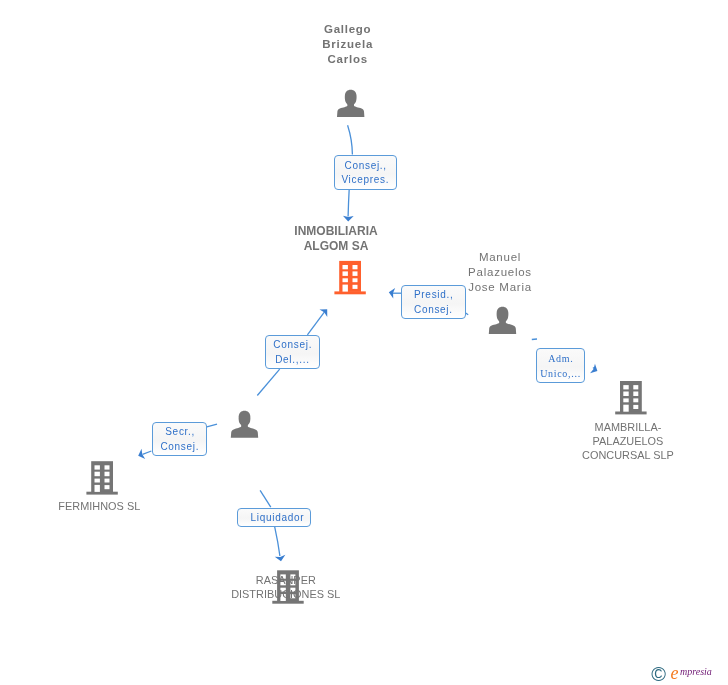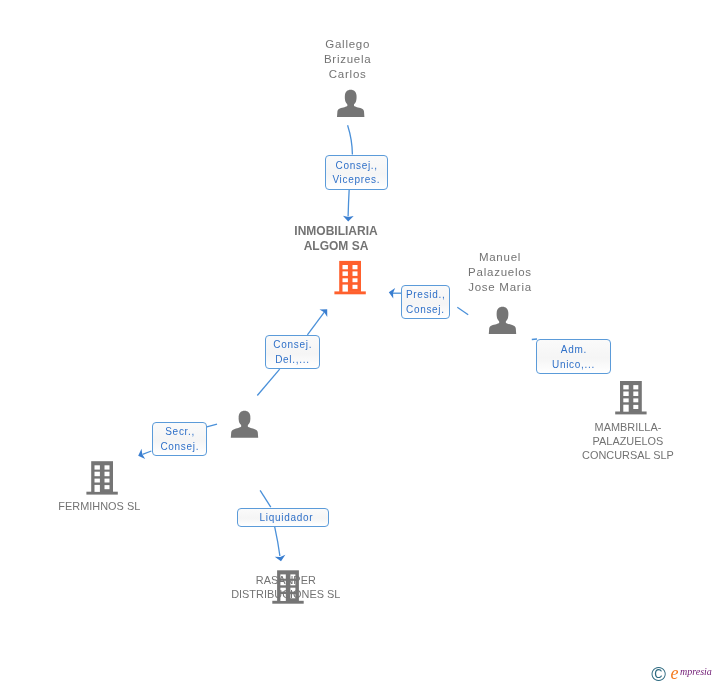--- a/index.html
+++ b/index.html
@@ -110,46 +110,46 @@
       <rect x="280.4" y="580.8" width="5.4" height="4.5"></rect>
           <rect x="290.4" y="580.8" width="5.0" height="4.5"></rect>
       <rect x="280.4" y="587.7" width="5.4" height="3.9"></rect>
           <rect x="290.4" y="587.7" width="5.0" height="3.9"></rect>
       <rect x="280.4" y="594.0" width="5.4" height="7.0"></rect>
           <rect x="290.4" y="594.2" width="5.0" height="4.1"></rect>
     </g>
   </g>
 </svg>
 
-<div class="nlabel" style="left:307.7px;top:37px;width:80px;">Gallego
+<div class="nlabel" style="left:307.7px;top:22px;width:80px;font-weight:bold;">Gallego
 Brizuela
 Carlos</div>
 <div class="nlabel bold" style="left:276px;top:224.3px;width:120px;">INMOBILIARIA
 ALGOM SA</div>
 <div class="nlabel" style="left:450px;top:249.5px;width:100px;">Manuel
 Palazuelos
 Jose Maria</div>
 <div class="nlabel caps" style="left:558px;top:419.7px;width:140px;">MAMBRILLA-
 PALAZUELOS
 CONCURSAL SLP</div>
 <div class="nlabel caps" style="left:39.3px;top:498.9px;width:120px;">FERMIHNOS SL</div>
 <div class="nlabel caps" style="left:205.8px;top:573px;width:160px;">RASANPER
 DISTRIBUCIONES SL</div>
 
-<div class="elabel" style="left:325px;top:155.3px;width:62.6px;height:34.4px;"><span class="etext">Consej.,
+<div class="elabel" style="left:334px;top:155.3px;width:62.6px;height:34.4px;"><span class="etext">Consej.,
 Vicepres.</span></div>
-<div class="elabel" style="left:400.9px;top:284.5px;width:49px;height:34.7px;"><span class="etext">Presid.,
+<div class="elabel" style="left:400.9px;top:284.5px;width:65px;height:34.7px;"><span class="etext">Presid.,
 Consej.</span></div>
-<div class="elabel" style="left:536px;top:339px;width:75px;height:35.3px;"><span class="etext">Adm.
+<div class="elabel" style="left:536px;top:348px;width:49px;height:35.3px;font-family:Liberation Serif, serif;"><span class="etext">Adm.
 Unico,...</span></div>
 <div class="elabel" style="left:264.6px;top:334.7px;width:55.6px;height:33.9px;"><span class="etext">Consej.
 Del.,...</span></div>
 <div class="elabel" style="left:152.3px;top:421.6px;width:55px;height:34.3px;"><span class="etext">Secr.,
 Consej.</span></div>
-<div class="elabel" style="left:236.6px;top:508.1px;width:92px;height:19px;padding-left:7px;"><span class="etext">Liquidador</span></div>
+<div class="elabel" style="left:236.6px;top:508.1px;width:74px;height:19px;padding-left:7px;"><span class="etext">Liquidador</span></div>
 
 <div class="footer">
   <span class="cr">©</span>
   <span class="be">e</span>
   <span class="br">mpresia</span>
 </div>
 
 </div>
 
 </body></html>

